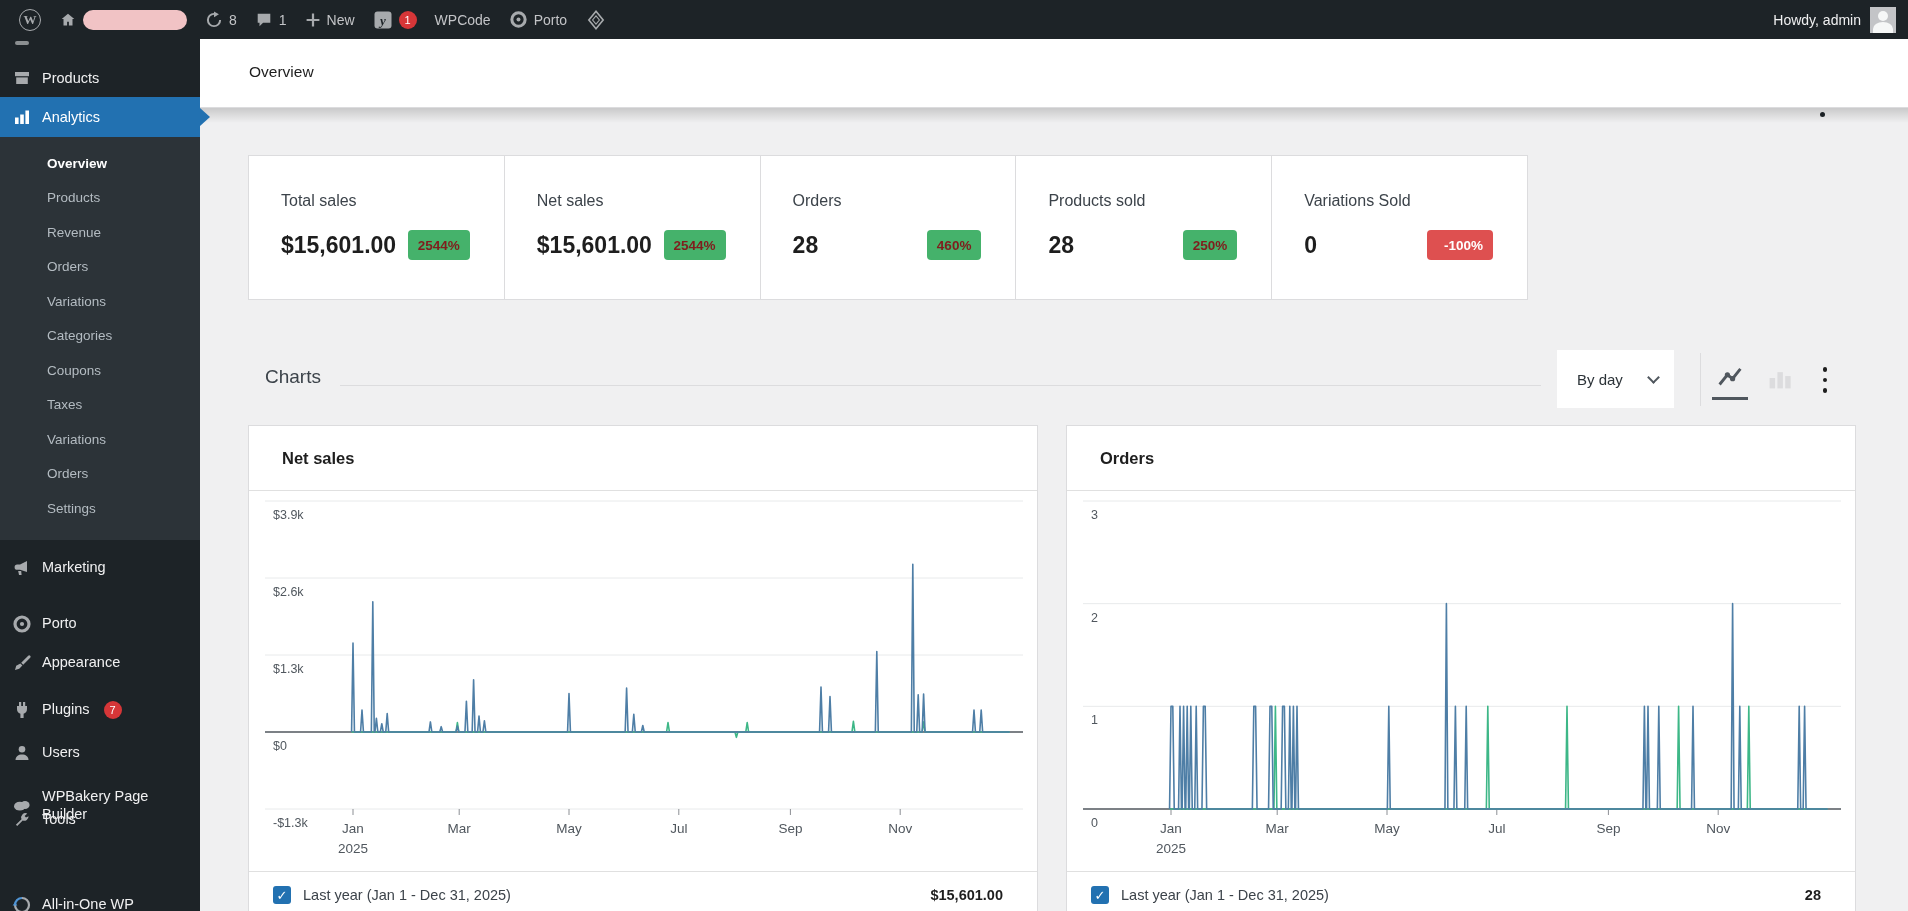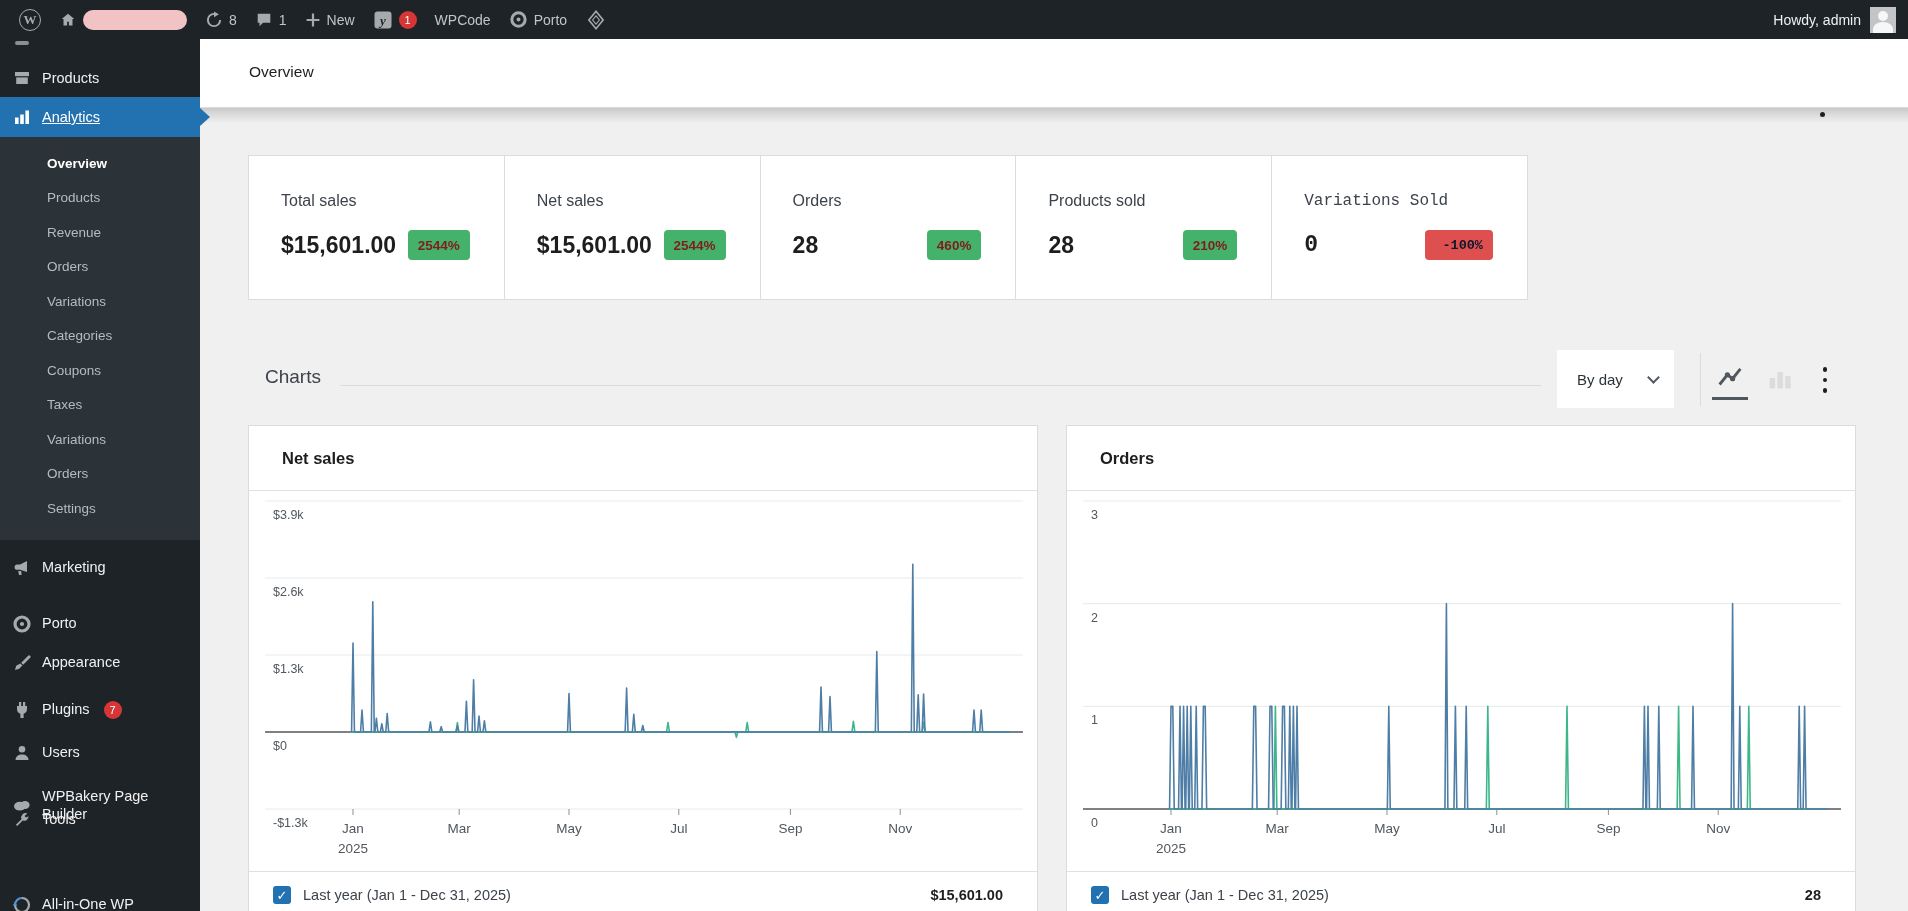--- a/index.html
+++ b/index.html
@@ -47,27 +47,27 @@
   .ch-action{position:absolute;top:8px;width:90px;display:flex;flex-direction:column;align-items:center;
              gap:3px;color:#50575e;font-size:13px;cursor:pointer;}
   .scroll-shadow{position:absolute;left:200px;top:108px;width:1708px;height:15px;z-index:25;
                  background:linear-gradient(rgba(0,0,0,0.16),rgba(0,0,0,0));}
   .clipped-heading{position:absolute;left:265px;top:88px;font-size:21px;font-weight:bold;color:#1d2327;z-index:5;}
   .clipped-kebab{position:absolute;left:1820px;top:112px;width:5px;height:5px;border-radius:50%;background:#1d2327;z-index:5;}
   
   .cards{position:absolute;left:248px;top:155px;width:1280px;height:145px;background:#fff;
          border:1px solid #dcdcde;display:flex;}
   .card{flex:1 1 0;border-right:1px solid #dcdcde;padding:36px 34px 0 32px;position:relative;cursor:pointer;}
-  .card:last-child{border-right:none;font-family:Liberation Mono, monospace;}
+  .card:last-child{border-right:none;}
   .card-label{font-size:16px;color:#3c434a;}
   .card-value{position:absolute;left:32px;top:76px;font-size:23px;font-weight:bold;color:#1e1e1e;}
   .card-badge{position:absolute;right:34px;top:74px;height:30px;border-radius:4px;padding:0 10px;
               display:flex;align-items:center;font-size:13.5px;font-weight:bold;}
   .card-badge.up{background:#45b26b;color:#7f1d1d;}
-  .card-badge.down{background:#de5050;color:#0f172a;padding-left:17px;}
+  .card-badge.down{background:#de5050;color:#ffffff;padding-left:17px;}
   
   .charts-title{position:absolute;left:265px;top:366px;font-size:19px;color:#3c434a;}
   .charts-rule{position:absolute;left:340px;top:385px;width:1201px;height:0;border-top:1px solid #dcdcde;}
   .interval-select{position:absolute;left:1557px;top:350px;width:117px;height:58px;background:#fff;
                    border-radius:0;display:flex;align-items:center;justify-content:space-between;
                    padding:0 16px 0 20px;cursor:pointer;}
   .interval-label{font-size:15px;color:#2c3338;}
   .chev{width:9px;height:9px;border-right:2px solid #50575e;border-bottom:2px solid #50575e;
         transform:rotate(45deg);margin-top:-4px;}
   .charts-vsep{position:absolute;left:1700px;top:353px;width:0;height:53px;border-left:1px solid #dcdcde;}
@@ -171,21 +171,21 @@
   <div class="sidebar">
     <div class="menu-frag"></div>
     <div id="sidebar-top">
         <div class="m-item" style="top: 21px; height: 36px;">
           <span class="mi-icon"><svg width="100%" height="100%" viewBox="0 0 20 20">
               <path d="M3 4h14v4.2H3z" fill="currentColor"></path>
               <path d="M4.2 9.4h11.6V16H4.2z" fill="currentColor"></path>
             </svg></span>
           <span class="m-label">Products</span>
         </div>
-        <div class="m-item active" style="top: 58px; height: 40px; text-decoration: underline;">
+        <div class="m-item active" style="top: 58px; height: 40px;">
           <span class="mi-icon"><svg width="100%" height="100%" viewBox="0 0 20 20">
               <rect x="3" y="10.5" width="3.6" height="6.5" fill="currentColor"></rect>
               <rect x="8.2" y="7.5" width="3.6" height="9.5" fill="currentColor"></rect>
               <rect x="13.4" y="3.5" width="3.6" height="13.5" fill="currentColor"></rect>
             </svg></span>
           <span class="m-label">Analytics</span>
           <span class="m-arrow"></span>
         </div>
       </div>
     <div class="submenu" id="sidebar-sub">
@@ -286,21 +286,21 @@
         <div class="card-badge up">2544%</div>
       </div>
       <div class="card">
         <div class="card-label">Orders</div>
         <div class="card-value">28</div>
         <div class="card-badge up">460%</div>
       </div>
       <div class="card">
         <div class="card-label">Products sold</div>
         <div class="card-value">28</div>
-        <div class="card-badge up">210%</div>
+        <div class="card-badge up">250%</div>
       </div>
       <div class="card">
         <div class="card-label">Variations Sold</div>
         <div class="card-value">0</div>
         <div class="card-badge down">-100%</div>
       </div>
     </div>
 
   <div class="charts-title">Charts</div>
   <div class="charts-rule"></div>

